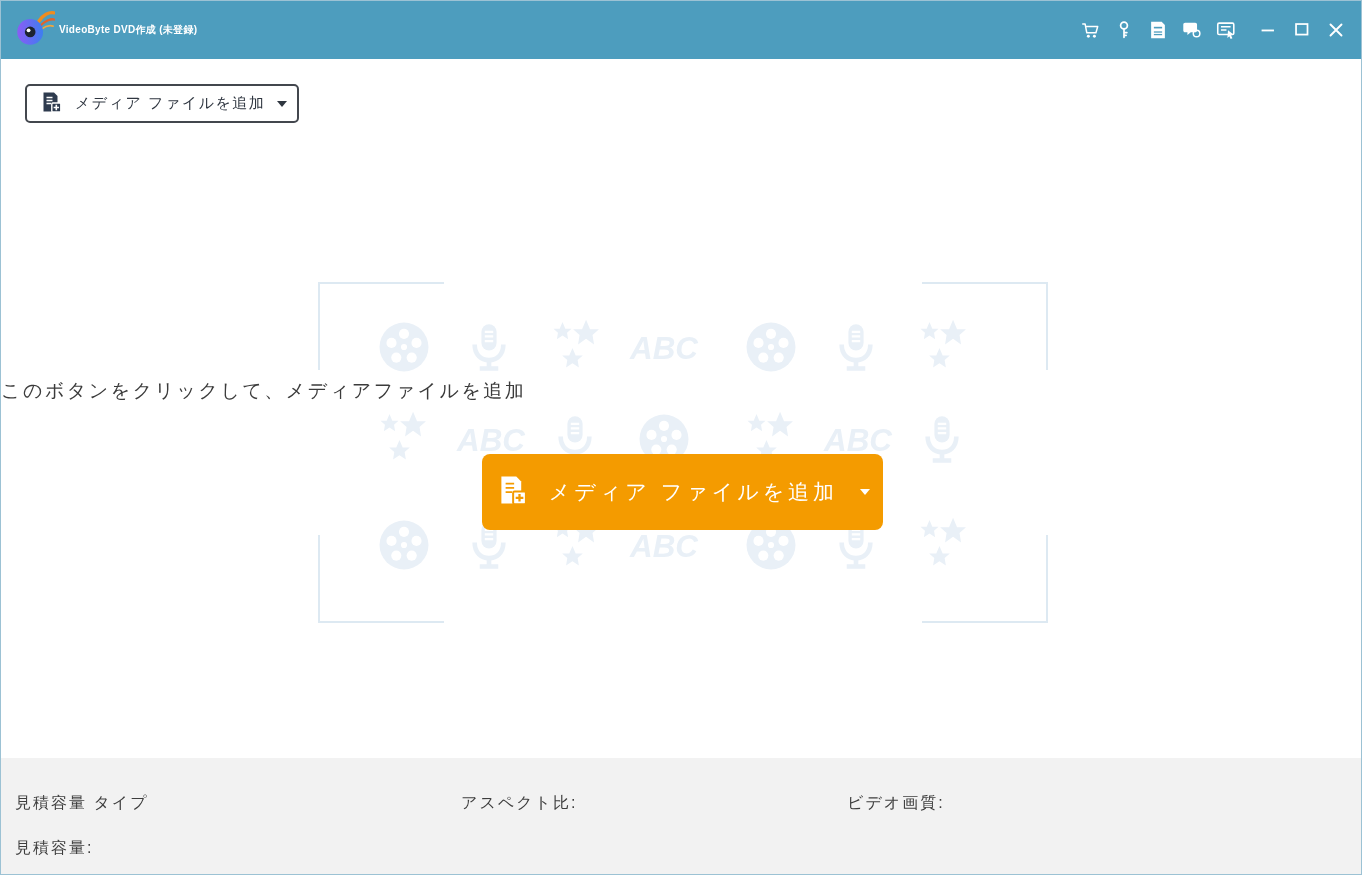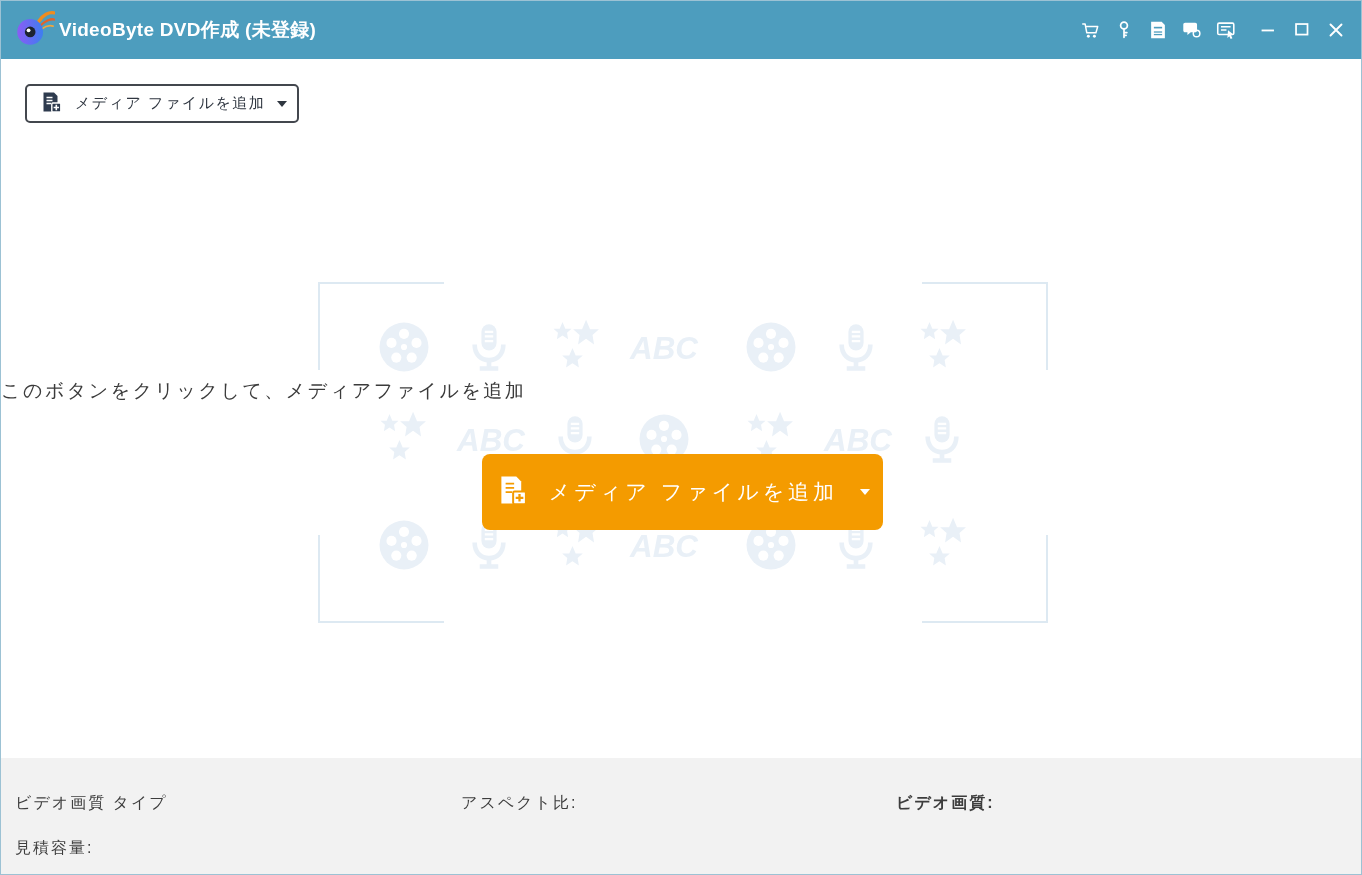--- a/index.html
+++ b/index.html
@@ -5,21 +5,21 @@
   html,body { margin:0; padding:0; background:#e8e8e8; }
   .window {
     position:relative; width:1362px; height:875px; background:#ffffff;
     font-family:"Liberation Sans", sans-serif; overflow:hidden;
     border:1px solid #9cc2d4; box-sizing:border-box;
   }
   
   .titlebar { position:absolute; left:0; top:0; width:100%; height:58px; background:#4D9DBE; }
   .app-logo { position:absolute; left:12px; top:8px; width:42px; height:42px; }
   .win-title { position:absolute; left:58px; top:0; height:56px; line-height:58px;
-    color:#ffffff; font-size:19px; font-weight:600; letter-spacing:.3px; }
+    color:#ffffff; font-size:10px; font-weight:600; letter-spacing:.3px; }
   .tb-icons { position:absolute; right:14px; top:0; height:58px; display:flex; align-items:center; gap:11px; }
   .tb-btn { width:23px; height:23px; display:flex; align-items:center; justify-content:center; cursor:pointer; }
   .tb-btn svg { width:22px; height:22px; display:block; }
   .tb-btn.gap { margin-left:8px; }
   
   .toolbar-add-btn { position:absolute; left:24px; top:83px; width:274px; height:39px;
     background:#fff; border:2px solid #43474e; border-radius:5px; box-sizing:border-box;
     display:flex; align-items:center; gap:12px; padding:0 12px; cursor:pointer; }
   .toolbar-add-btn svg { width:24px; height:24px; }
   .toolbar-add-btn .lbl { font-size:15px; color:#2f3640; letter-spacing:1.5px; white-space:nowrap; }
@@ -375,22 +375,22 @@
         <path d="M7.5 7.5h6M7.5 10.5h6M7.5 13.5h4.5" stroke="#F49B00" stroke-width="1.4"></path>
         <rect x="12.8" y="13" width="9" height="9" rx="1" fill="#ffffff" stroke="#F49B00" stroke-width="1.4"></rect>
         <path d="M17.3 14.8v5.4M14.6 17.5h5.4" stroke="#F49B00" stroke-width="1.6"></path>
       </svg>
     </span>
     <span class="lbl">メディア ファイルを追加</span>
     <span class="caret white"></span>
   </div>
 
   <div class="bottombar">
-    <div class="bb-label" style="left:14px; top:35px;">ビデオ画質 タイプ</div>
+    <div class="bb-label" style="left:14px; top:35px;">見積容量 タイプ</div>
 
     <div class="bb-label" style="left:432px; top:35px;margin-left:28px;">アスペクト比:</div>
 
-    <div class="bb-label" style="left:895px; top:35px;font-weight:bold;">ビデオ画質:</div>
+    <div class="bb-label" style="left:846px; top:35px;">ビデオ画質:</div>
 
     <div class="bb-label" style="left:14px; top:80px;text-align:center;">見積容量:</div>
 
   </div>
 </div>
 
 </body></html>

